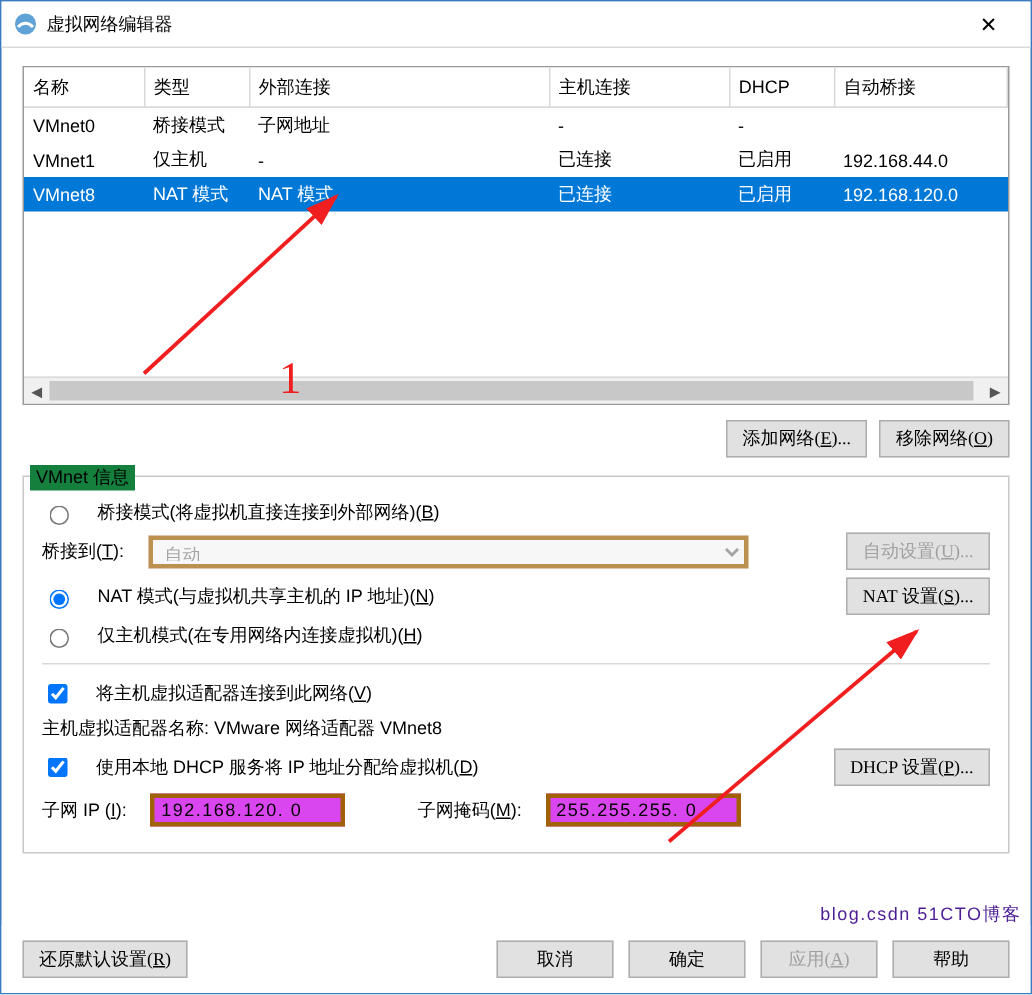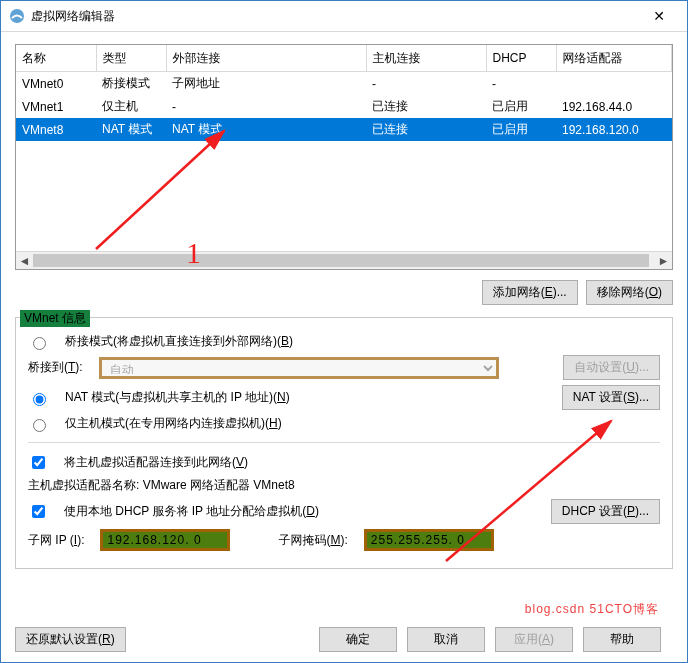--- a/index.html
+++ b/index.html
@@ -13,35 +13,35 @@
 .table{width:100%;border-collapse:collapse;table-layout:fixed}
 .table th{text-align:left;font-weight:400;padding:4px 6px;border-right:1px solid #d9d9d9;border-bottom:1px solid #d9d9d9;background:#fff;height:18px}
 .table td{padding:3px 6px;white-space:nowrap;overflow:hidden}
 .table tr.row-sel{background:#0078d7;color:#fff}
 .empty-area{height:110px}
 .hscroll{height:17px;background:#f0f0f0;display:flex;align-items:center;border-top:1px solid #d9d9d9}
 .hscroll .arrow{width:17px;height:17px;display:flex;align-items:center;justify-content:center;color:#555}
 .hscroll .track{flex:1;height:17px;position:relative}
 .hscroll .thumb{position:absolute;left:0;top:2px;height:13px;width:99%;background:#c8c8c8}
 .row-actions{display:flex;justify-content:flex-end;gap:8px;margin:10px 0 12px 0}
-button.btn{font-family:Liberation Sans, sans-serif;font-size:12px;padding:3px 10px;background:#e1e1e1;border:1px solid #adadad;cursor:pointer;min-width:78px;white-space:nowrap}
+button.btn{font-family:Liberation Serif, serif;font-size:12px;padding:3px 10px;background:#e1e1e1;border:1px solid #adadad;cursor:pointer;min-width:78px;white-space:nowrap}
 button.btn:disabled{color:#a0a0a0}
 .group{border:1px solid #c8c8c8;padding:10px 12px 12px 12px;position:relative;margin-bottom:14px}
 .group > .legend{position:absolute;top:-8px;left:4px;background:#15803d;padding:0 4px;color:#000}
 .hr{border-top:1px solid #d9d9d9;margin:10px 0}
 .line{display:flex;align-items:center;margin:5px 0;gap:16px}
 .radio,.check{width:13px;height:13px}
 .spacer{flex:1}
 select.combo,input.txt{font-family:inherit;font-size:12px;border:3px solid #a16207;padding:2px 4px;height:22px;box-sizing:border-box}
 select.combo{width:400px;background:#f5f5f5}
-input.txt{width:130px;background:#4d7c0f;text-align:left;letter-spacing:1px}
+input.txt{width:130px;background:#d946ef;text-align:left;letter-spacing:1px}
 .indent{}
-.footer{position:absolute;left:0;right:12px;bottom:0;padding:10px 14px;display:flex;gap:10px;align-items:center;background:#fff}
+.footer{position:absolute;left:0;right:0;bottom:0;padding:10px 14px;display:flex;gap:10px;align-items:center;background:#fff}
 .u{text-decoration:underline}
-.watermark{position:absolute;right:28px;bottom:44px;color:#ef4444;font-size:12px;letter-spacing:1px;pointer-events:none}
+.watermark{position:absolute;right:6px;bottom:44px;color:#4c1d95;font-size:12px;letter-spacing:1px;pointer-events:none}
 
 .ann{position:absolute;pointer-events:none}
 .ann-num{font-family:"Times New Roman",serif;font-size:30px;color:#f01e1e}
 </style>
 </head>
 <body>
 
 <div class="window">
   <div class="titlebar">
     <span class="icon">
@@ -65,21 +65,21 @@
             <col style="width:70px">
             <col>
           </colgroup>
         <thead>
             <tr>
           <th>名称</th>
           <th>类型</th>
           <th>外部连接</th>
           <th>主机连接</th>
           <th>DHCP</th>
-          <th>网络适配器</th>
+          <th>自动桥接</th>
         </tr>
           </thead>
         <tbody id="tb">
             <tr>
               <td>VMnet0</td>
               <td>桥接模式</td>
               <td>子网地址</td>
               <td>-</td>
               <td>-</td>
               <td></td>
@@ -166,22 +166,22 @@
         <span style="width:16px"></span>
         <span>子网掩码(<span class="u">M</span>):</span>
         <input class="txt" value="255.255.255. 0" style="">
       </div>
     </div>
   </div>
 
   <div class="footer">
     <button class="btn"><span>还原默认设置(<span class="u">R</span>)</span></button>
     <div class="spacer"></div>
+    <button class="btn"><span>取消</span></button>
     <button class="btn"><span>确定</span></button>
-    <button class="btn"><span>取消</span></button>
     <button class="btn" disabled=""><span>应用(<span class="u">A</span>)</span></button>
     <button class="btn"><span>帮助</span></button>
   </div>
 
   <span class="watermark">blog.csdn 51CTO博客</span>
 
   <svg class="ann" style="left:0;top:0" width="688" height="663">
     <defs>
         <marker id="ah" markerWidth="10" markerHeight="10" refX="8" refY="3" orient="auto">
           <path d="M0,0 L9,3 L0,6 Z" fill="#f01e1e"></path>

